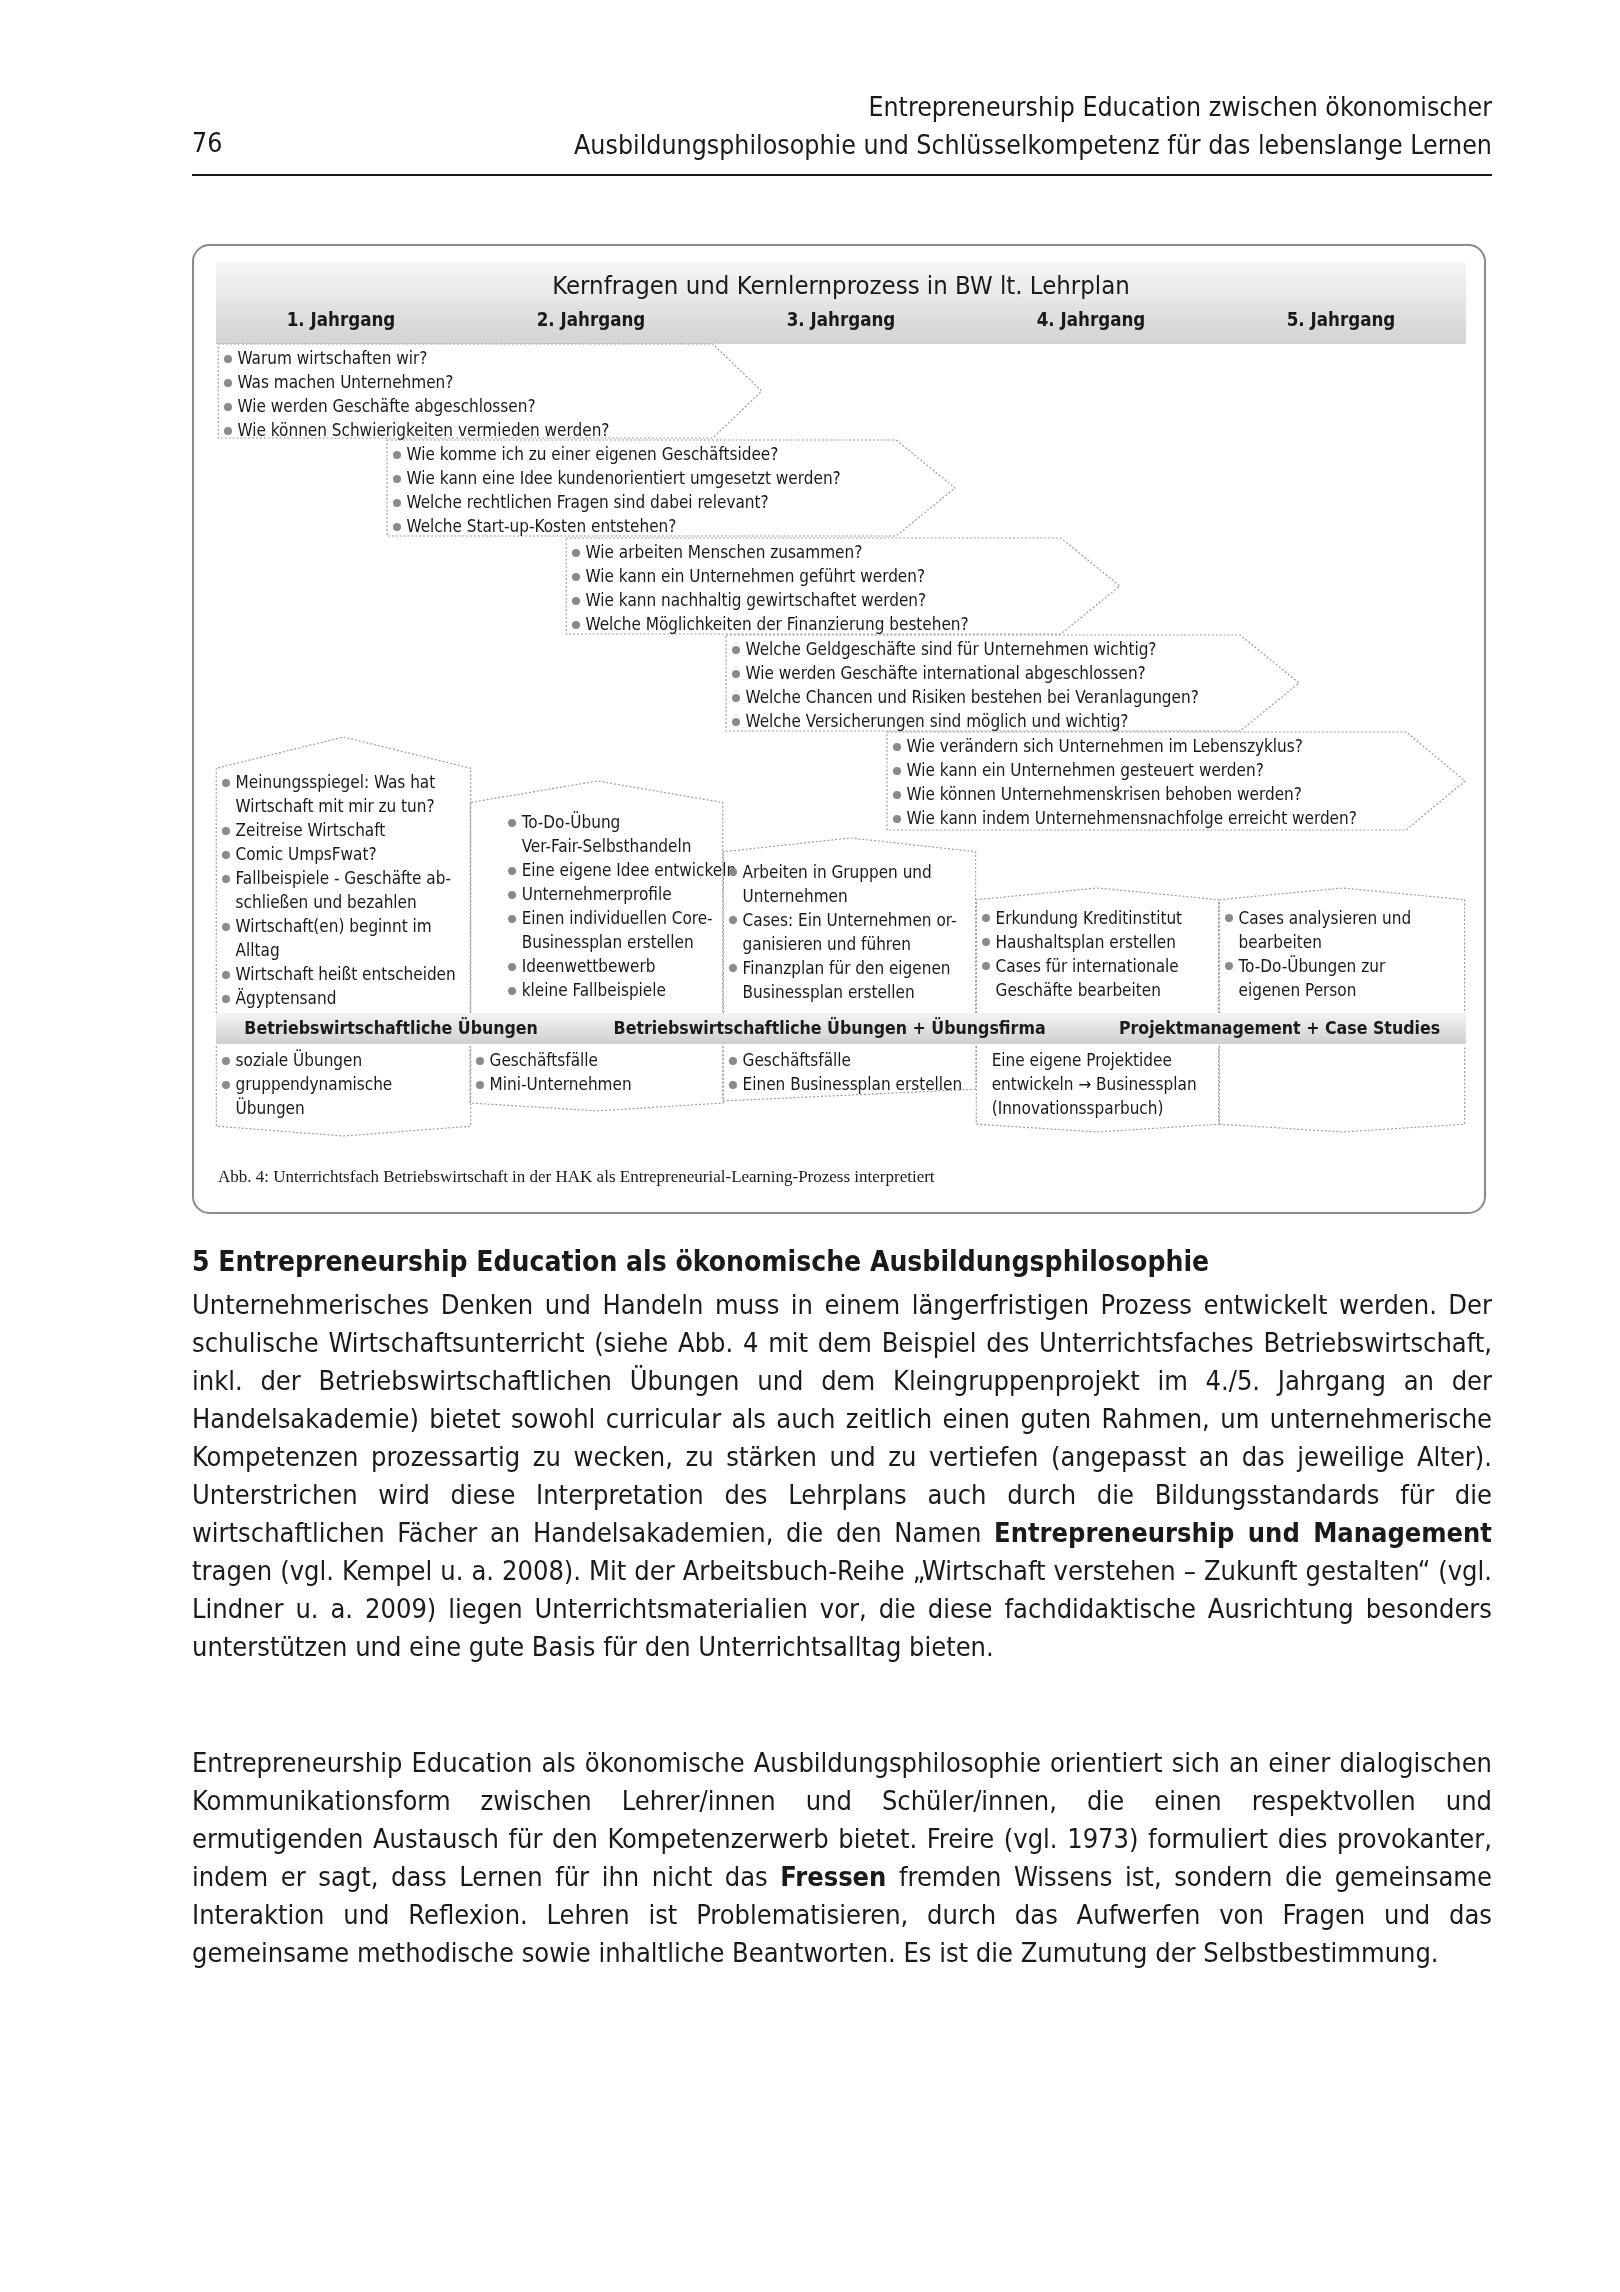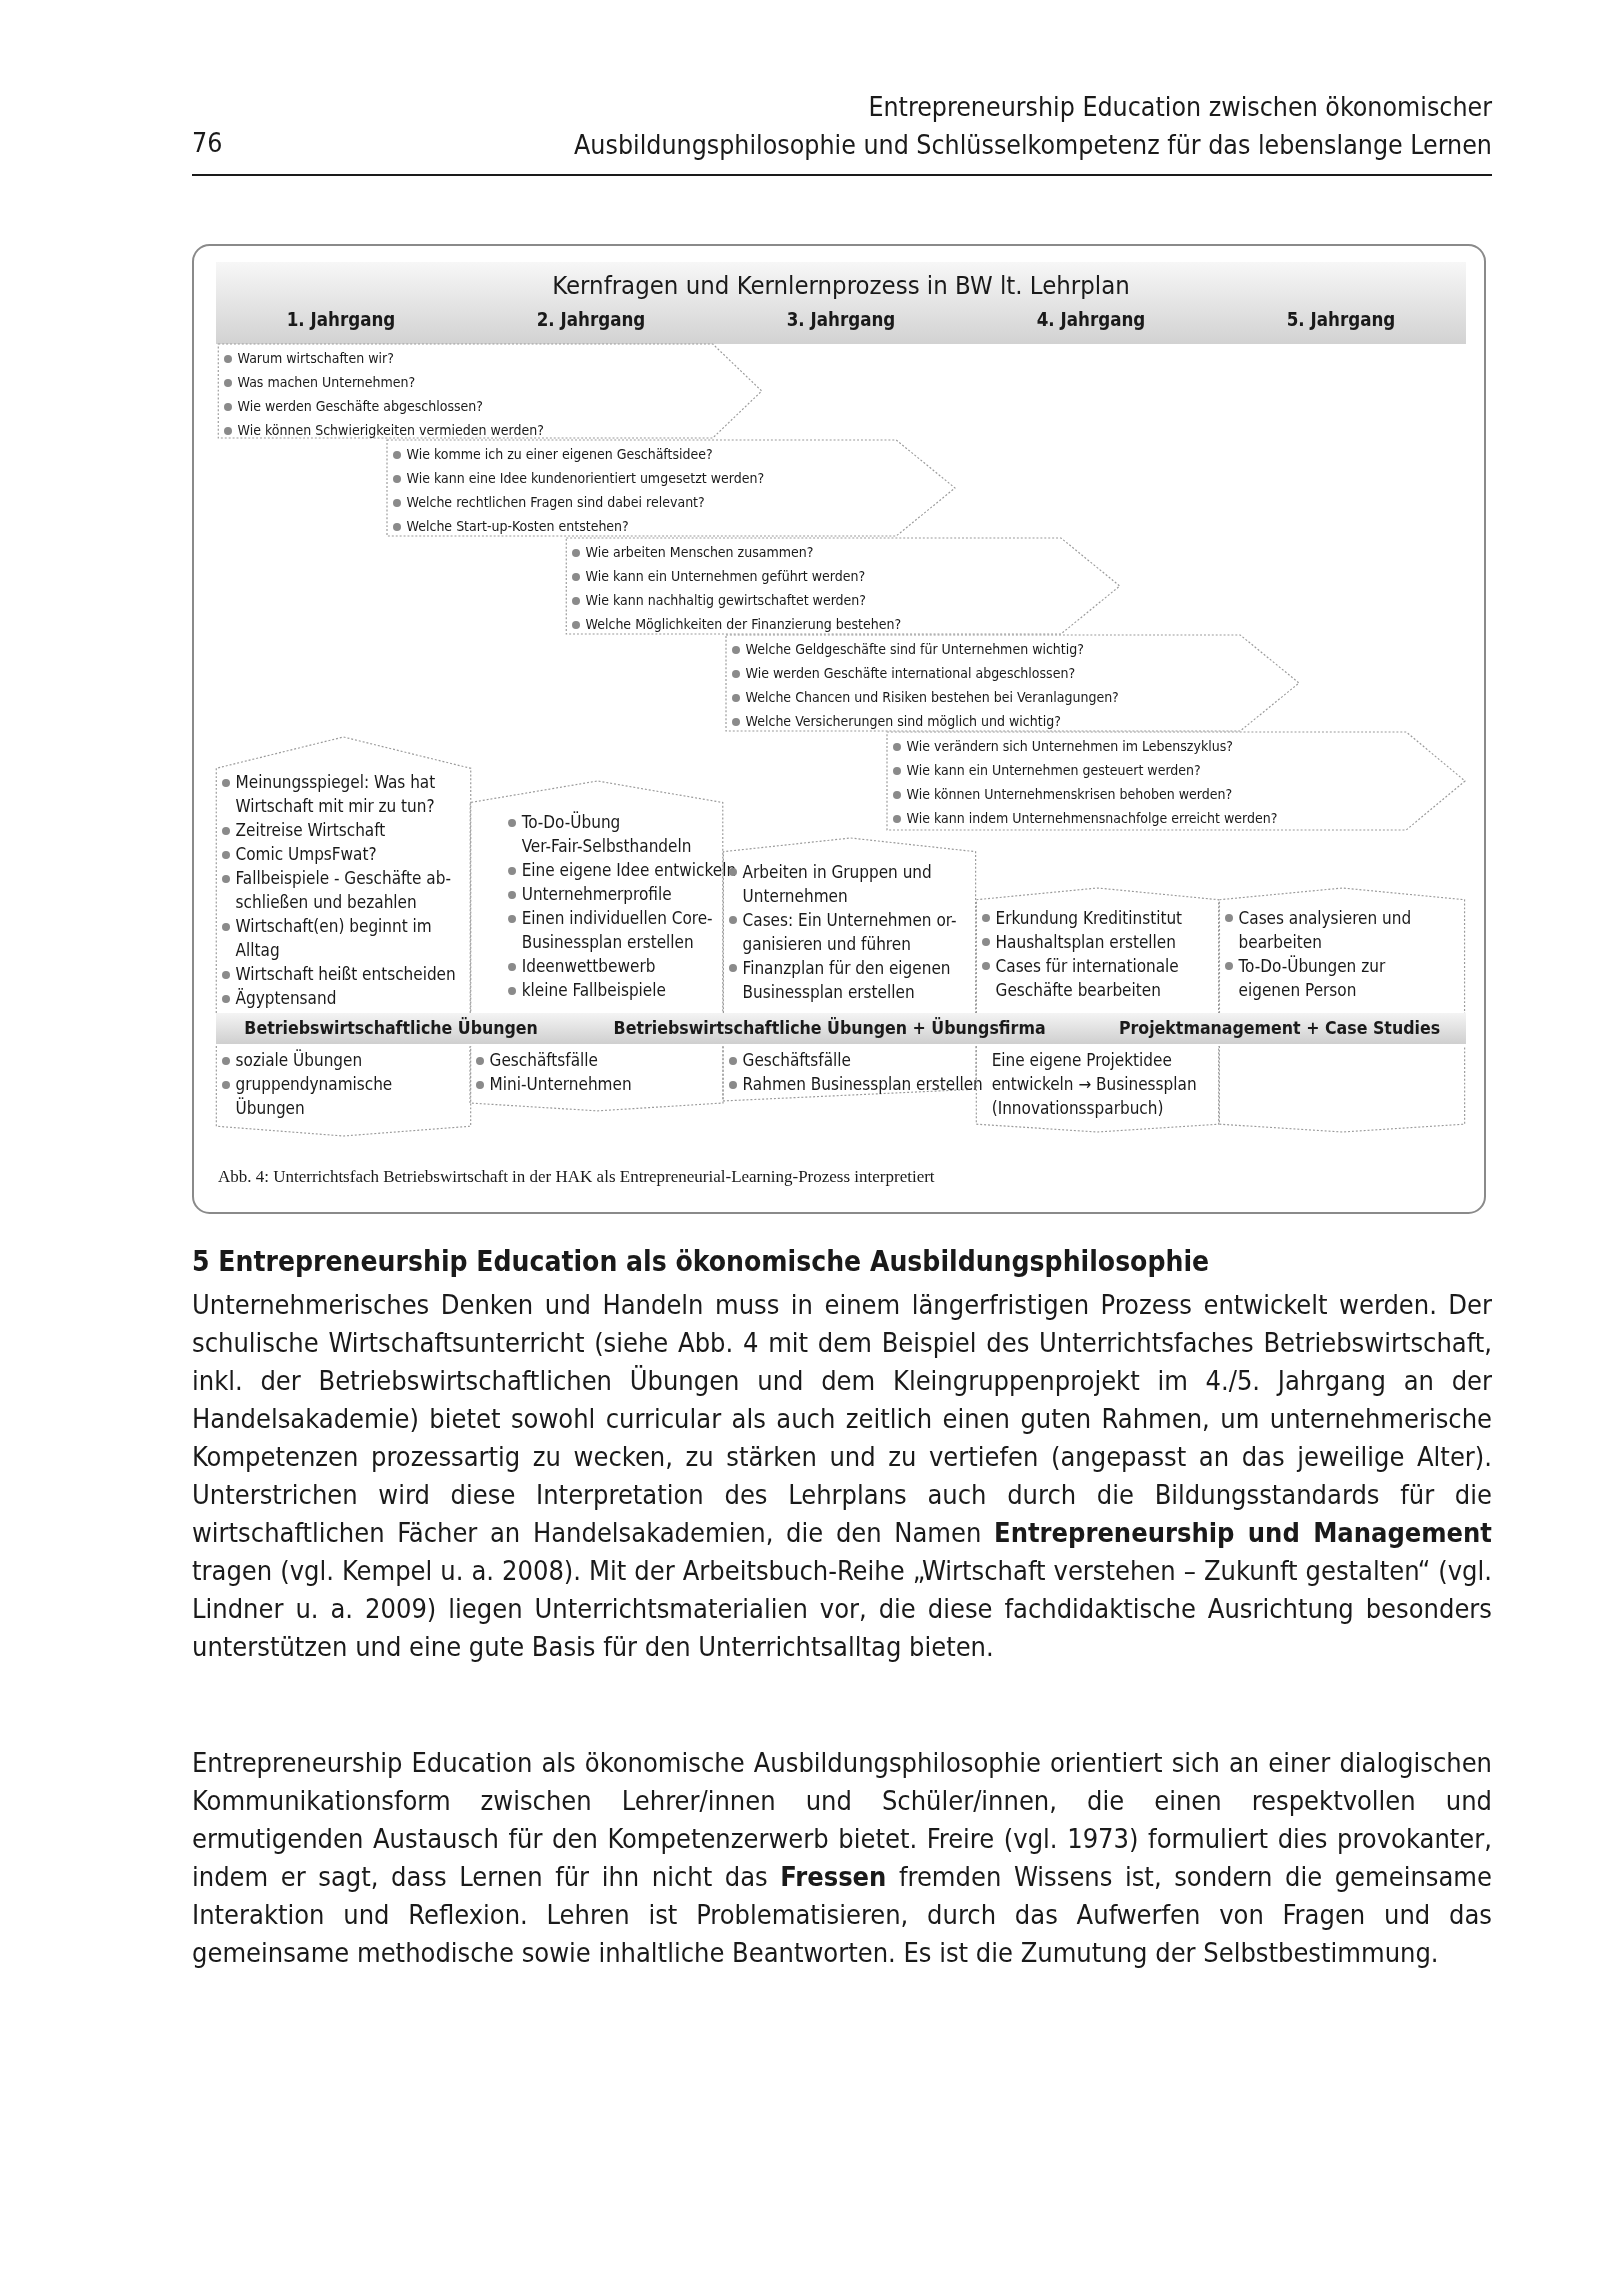--- a/index.html
+++ b/index.html
@@ -8,21 +8,21 @@
   .running-head { position: absolute; left: 192px; top: 88px; width: 1300px; height: 86px; border-bottom: 2px solid #1a1a1a; }
   .page-number { position: absolute; left: 0; top: 39px; font-size: 26.5px; }
   .head-title { position: absolute; right: 0; top: 0; text-align: right; font-size: 26.5px; line-height: 38px; }
 
   .figure-frame { position: absolute; left: 192px; top: 244px; width: 1294px; height: 970px; border: 2.9px solid #8a8a8a; border-radius: 17.6px; box-sizing: border-box; }
   .fig-header { position: absolute; left: 216px; top: 262px; width: 1250px; height: 82px; background: linear-gradient(#f7f7f7, #d2d2d2); }
   .fig-title { position: absolute; left: 0; top: 7.8px; width: 100%; text-align: center; font-size: 25.5px; }
   .year-row { position: absolute; left: 0; top: 47px; width: 100%; display: flex; }
   .year-label { flex: 1; text-align: center; font-weight: bold; font-size: 18.6px; }
 
-  .q-block { position: absolute; font-size: 14px; line-height: 24px; }
+  .q-block { position: absolute; font-size: 17px; line-height: 24px; }
   .q-block svg { position: absolute; left: 0; top: 0; overflow: visible; }
   .q-list { position: relative; padding: 2px 0 0 3.9px; margin: 0; list-style: none; }
   .q-list li { position: relative; padding-left: 15.7px; white-space: nowrap; }
   .q-list li::before { content: ""; position: absolute; left: 2px; top: 8.8px; width: 7.8px; height: 7.8px; border-radius: 50%; background: #8a8a8a; }
 
   .ex-block { position: absolute; font-size: 17px; line-height: 24px; }
   .ex-block svg { position: absolute; left: 0; top: 0; overflow: visible; }
   .ex-list { position: relative; margin: 0; padding: 0 0 0 3.9px; list-style: none; }
   .ex-list li { position: relative; padding-left: 15.7px; white-space: nowrap; }
   .ex-list li::before { content: ""; position: absolute; left: 2px; top: 8.8px; width: 7.8px; height: 7.8px; border-radius: 50%; background: #8a8a8a; }
@@ -221,21 +221,21 @@
     <li>Mini-Unternehmen</li>
   </ul>
 </div>
 
 <div class="ex-block" style="left:723px; top:1046px; width:253px; height:55px;">
   <svg width="253" height="55" viewBox="0 0 258 56">
       <polyline points="0,0 0,56 130,50 258,44 258,0" fill="none" stroke="#9a9a9a" stroke-width="1.2" stroke-dasharray="2,2"></polyline>
     </svg>
   <ul class="ex-list" style="top:2px;">
     <li>Geschäftsfälle</li>
-    <li>Rahmen Businessplan erstellen</li>
+    <li>Einen Businessplan erstellen</li>
   </ul>
 </div>
 
 <div class="ex-block" style="left:976px; top:1046px; width:243px; height:86px;">
   <svg width="243" height="86" viewBox="0 0 248 88">
       <polyline points="0,0 0,80 124,88 248,80 248,0" fill="none" stroke="#9a9a9a" stroke-width="1.2" stroke-dasharray="2,2"></polyline>
     </svg>
   <ul class="ex-list plain" style="top:2px;">
     <li>Eine eigene Projektidee</li>
     <li>entwickeln → Businessplan</li>

